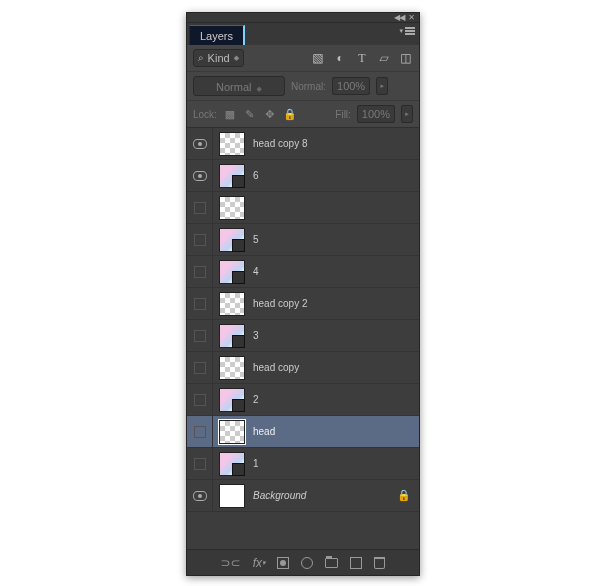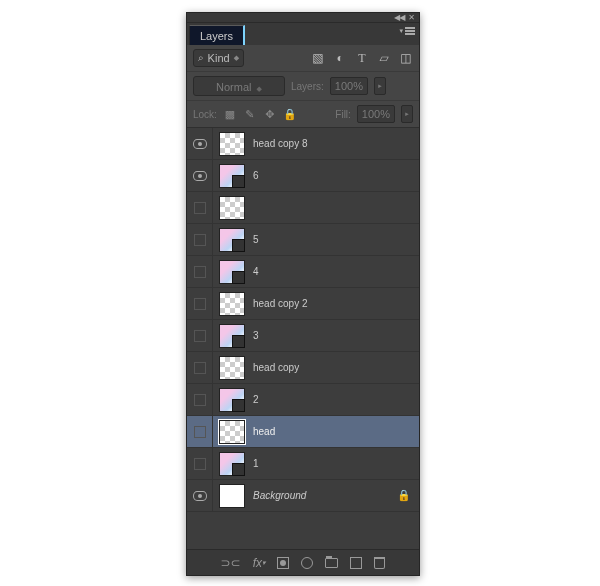--- a/index.html
+++ b/index.html
@@ -263,21 +263,21 @@
       <span>▱</span>
       <span>◫</span>
     </div>
   </div>
 
   <div class="blend-row">
     <div class="blend-select">
       <span>Normal</span>
       <span class="chev">◆</span>
     </div>
-    <span class="label-sm">Layers:</span>
+    <span class="label-sm">Normal:</span>
     <div class="pct-box">
       <span>100%</span>
     </div>
     <div class="chev-box">▸</div>
   </div>
 
   <div class="lock-row">
     <span class="label-sm">Lock:</span>
     <div class="lock-icons">
       <span>▩</span>

